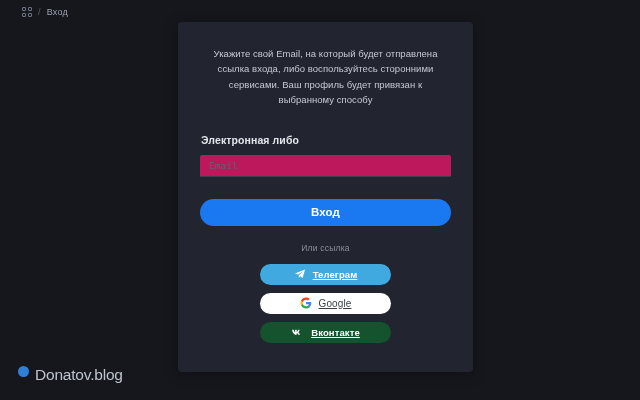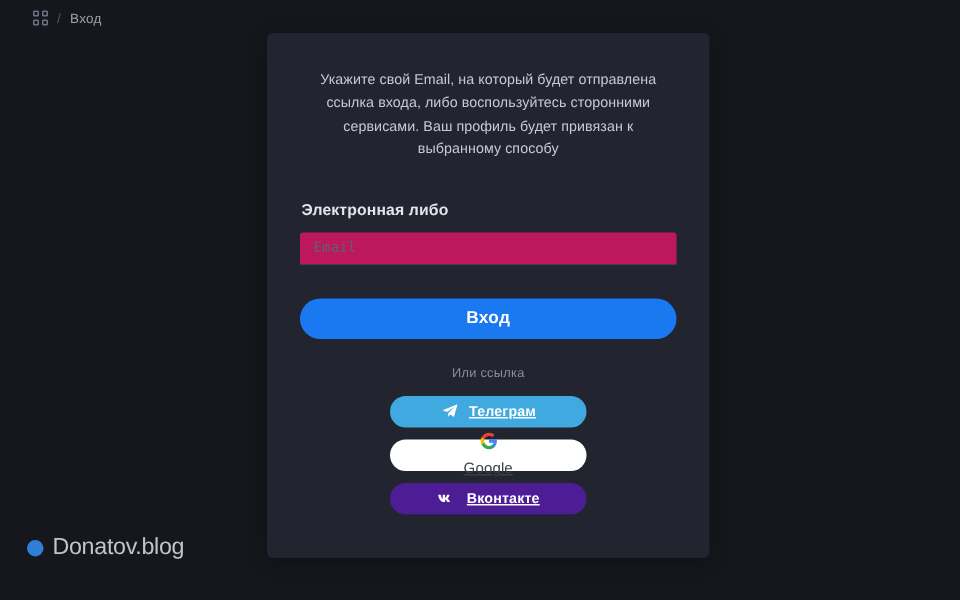--- a/index.html
+++ b/index.html
@@ -135,32 +135,32 @@
     justify-content: center;
     gap: 7px;
     font-family: "Liberation Sans", sans-serif;
     font-size: 9.5px;
     font-weight: 700;
     cursor: pointer;
     letter-spacing: 0.1px;
     text-decoration: underline;
   }
   .social-btn.telegram { background: #3fa9e0; color: #ffffff; }
-  .social-btn.google   { background: #ffffff; color: #3c4043; font-weight: 400; font-size: 10px; flex-direction: column; }
-  .social-btn.vk       { background: #4c1d95; color: #ffffff; }
+  .social-btn.google   { background: #ffffff; color: #3c4043; font-weight: 400; font-size: 10px; }
+  .social-btn.vk       { background: #14532d; color: #ffffff; }
 
   .social-btn svg { display: block; }
 
   
   .footer-logo {
     position: absolute;
     left: 18px;
-    bottom: 26px;
-    display: flex;
-    align-items: center;
+    bottom: 16px;
+    display: flex;
+    align-items: flex-start;
     gap: 6px;
   }
   .logo-dot {
     width: 11px;
     height: 11px;
     border-radius: 50%;
     background: #2f7fd6;
     flex: none;
   }
   .logo-text {

